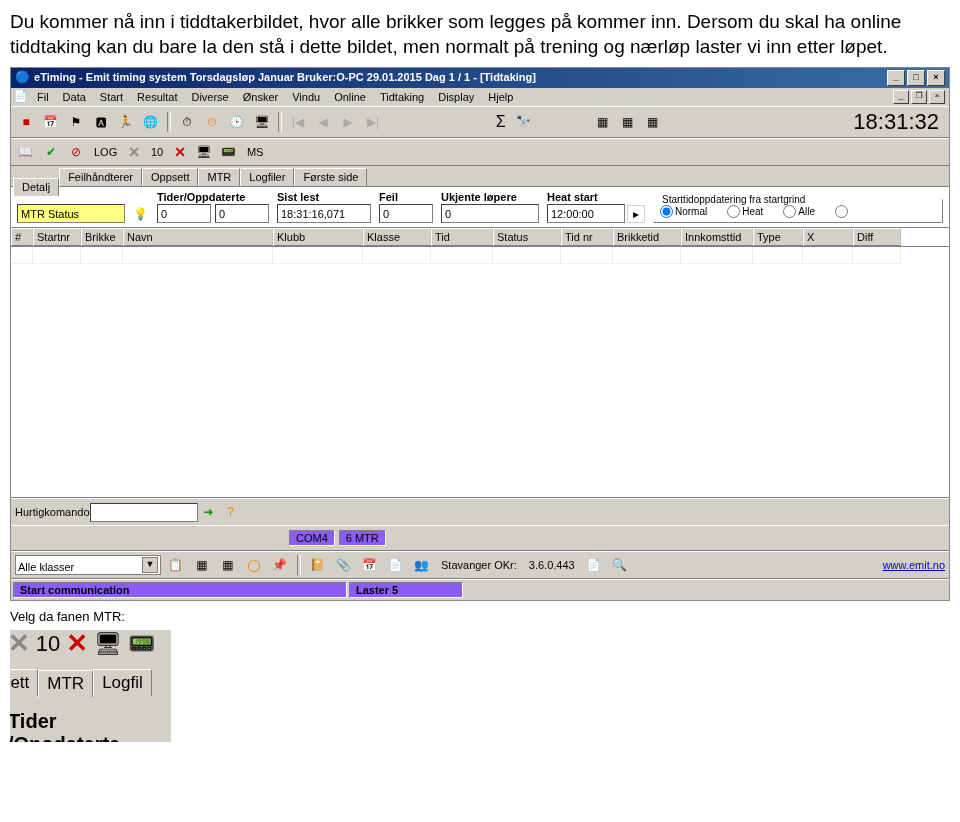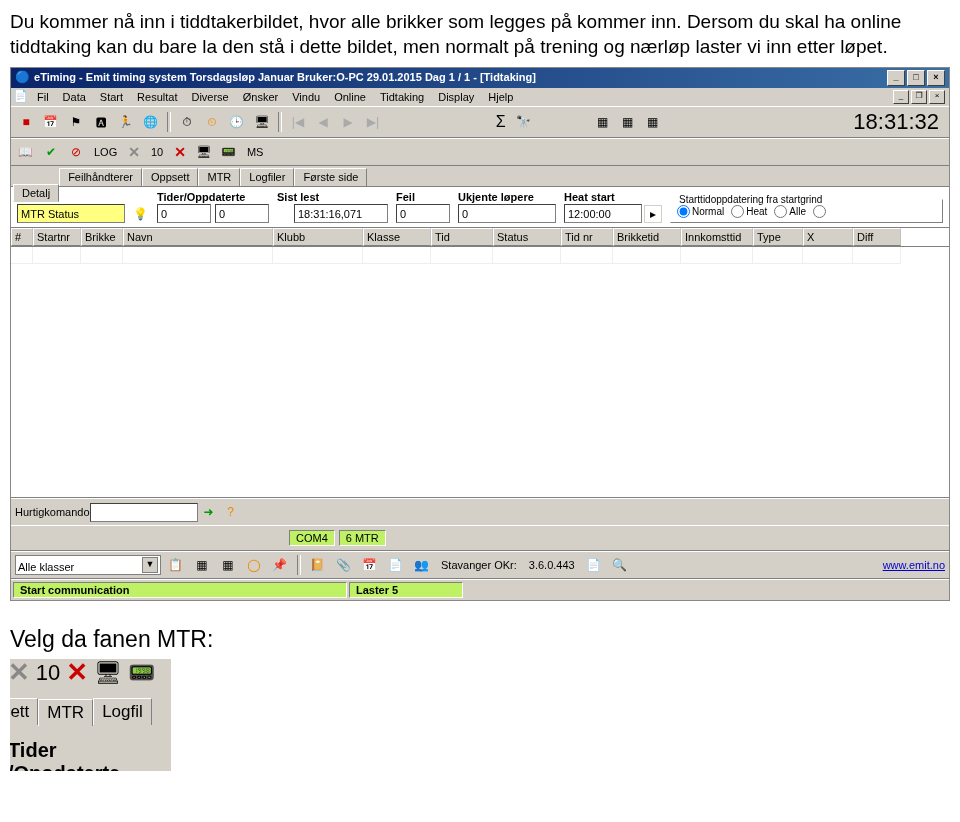--- a/index.html
+++ b/index.html
@@ -92,21 +92,21 @@
   .tab {
     padding: 2px 8px;
     background: #d4d0c8;
     border: 1px solid #808080;
     border-bottom: none;
     border-top-color: #fff;
     border-left-color: #fff;
     font-size: 11px;
     position: relative;
   }
-  .tab.active { background: #d4d0c8; border-bottom: 1px solid #d4d0c8; top: 16px; }
+  .tab.active { background: #d4d0c8; border-bottom: 1px solid #d4d0c8; top: 10px; }
   .filterbar {
     display: flex;
     align-items: flex-end;
     gap: 8px;
     padding: 4px 6px;
     background: #fff;
     border-bottom: 1px solid #808080;
   }
   .field { display: flex; flex-direction: column; gap: 1px; }
   .field label { font-size: 11px; font-weight: bold; }
@@ -121,21 +121,21 @@
   }
   .input.yellow { background: #ffff80; }
   .radiogroup {
     border: 1px solid #808080;
     border-top-color: #fff;
     border-left-color: #fff;
     padding: 2px 6px 4px 6px;
     font-size: 10px;
   }
   .radiogroup .legend { position: relative; top: -8px; background: #fff; padding: 0 2px; font-size: 10px; }
-  .radios { display: flex; gap: 7px; margin-top: -8px; }
+  .radios { display: flex; gap: 20px; margin-top: -8px; }
   .radios label { display: flex; align-items: center; gap: 2px; font-size: 10px; }
   .radios input { margin: 0; }
   .grid {
     background: #fff;
   }
   .gridhead {
     display: grid;
     grid-template-columns: 22px 48px 42px 150px 90px 68px 62px 68px 52px 68px 72px 50px 50px 48px;
     border-bottom: 1px solid #808080;
   }
@@ -199,23 +199,23 @@
     font-weight: bold;
   }
   .statuspanel {
     border: 1px solid #808080;
     border-top-color: #808080;
     border-left-color: #808080;
     border-right-color: #fff;
     border-bottom-color: #fff;
     padding: 1px 6px;
     font-size: 11px;
-    background: #bef264;
-  }
-  .post-text { margin-top: 25px; font-size: 23px; }
+    background: #8b5cf6;
+  }
+  .post-text { margin-top: 8px; font-size: 13px; }
   .crop {
     margin-top: 6px;
     border: none;
     width: 161px;
     height: 112px;
     background: #d4d0c8;
     font-family: Tahoma, sans-serif;
     overflow: hidden;
     position: relative;
   }
@@ -340,21 +340,21 @@
     <span class="smallicon">💡</span>
     <div class="field">
       <label>Tider/Oppdaterte</label>
       <div style="display:flex;gap:4px">
         <input class="input" style="width: 46px;" value="0">
         <input class="input" style="width: 46px;" value="0">
       </div>
     </div>
     <div class="field">
       <label>Sist lest</label>
-      <input class="input" style="width: 86px; margin-left: 17px;" value="18:31:16,071">
+      <input class="input" style="width: 86px;" value="18:31:16,071">
     </div>
     <div class="field">
       <label>Feil</label>
       <input class="input" style="width: 46px;" value="0">
     </div>
     <div class="field">
       <label>Ukjente løpere</label>
       <input class="input" style="width: 90px;" value="0">
     </div>
     <div class="field">

